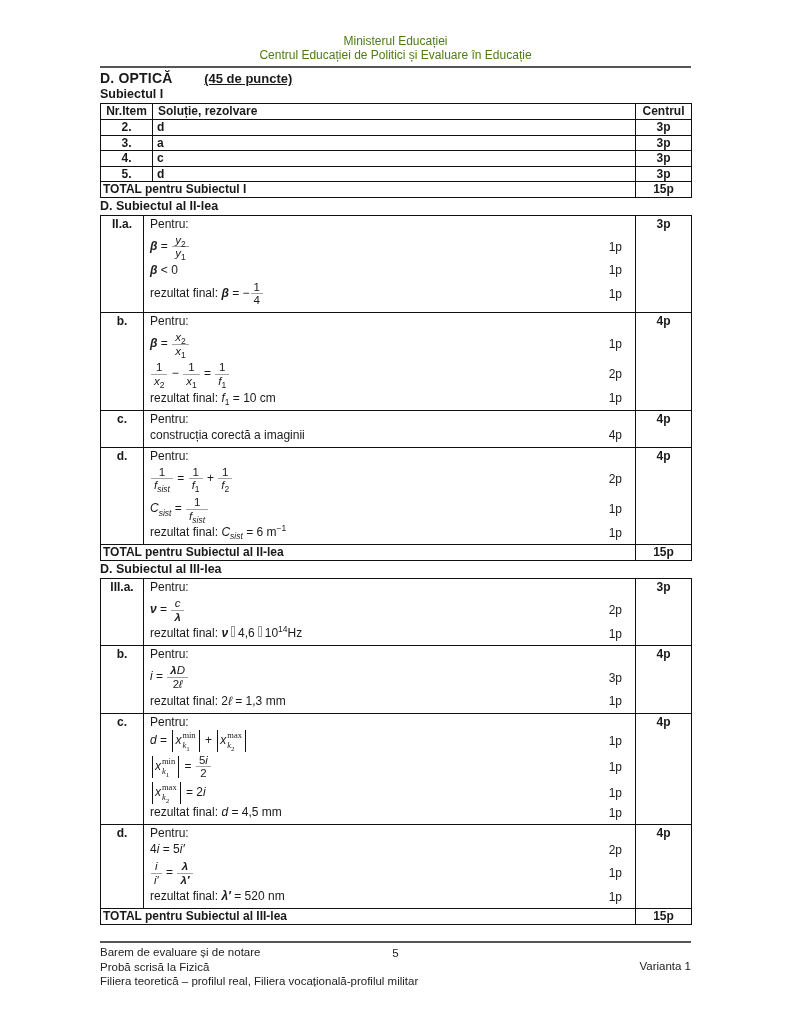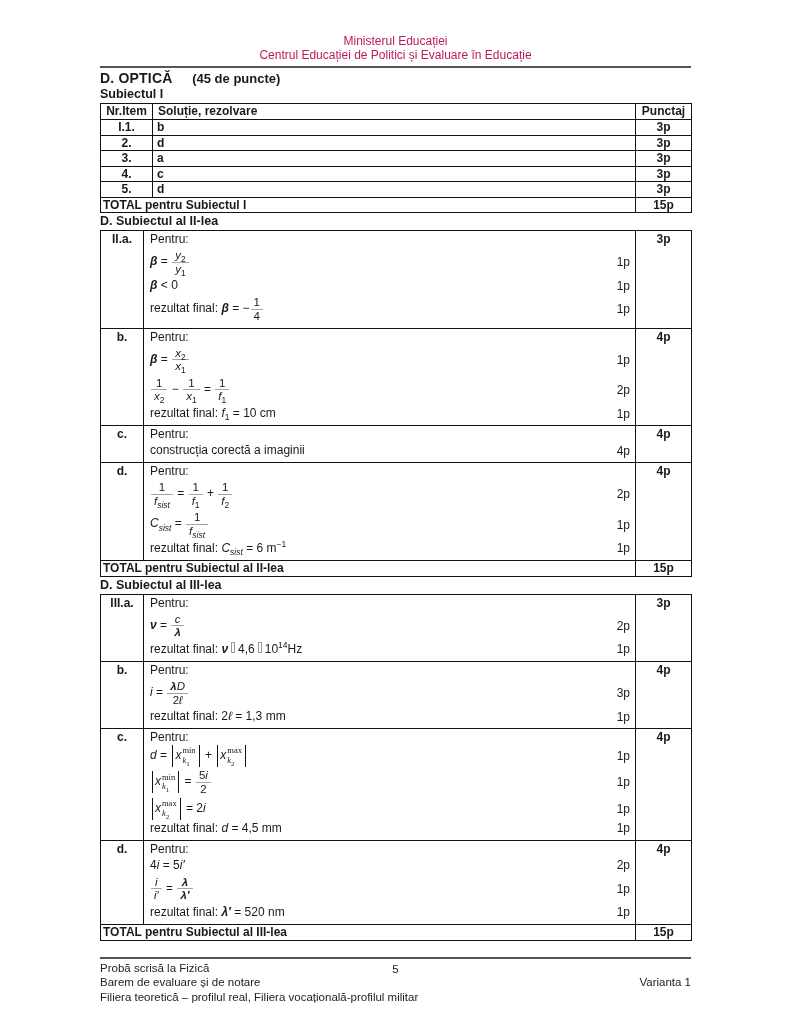--- a/index.html
+++ b/index.html
@@ -5,45 +5,45 @@
   * { box-sizing: border-box; }
   html, body { margin: 0; padding: 0; background: #ffffff; }
   body {
     width: 791px;
     color: #1a1a1a;
     font-family: "Liberation Sans", sans-serif;
     -webkit-font-smoothing: antialiased;
   }
   .page { padding: 34px 100px 10px 100px; }
 
-  .doc-header { text-align: center; font-size: 12px; line-height: 14px; color: #be185d; }
+  .doc-header { text-align: center; font-size: 12px; line-height: 14px; color: #4d7c0f; }
   .rule { border: 0; border-top: 2px solid #555; margin: 4px 0 2px 0; }
 
   .section-line { font-size: 13px; font-weight: bold; margin: 1px 0 1px 0; }
   .section-line .ttl { font-size: 14px; letter-spacing: 0.2px; }
-  .section-line .pts-note { margin-left: 16px; }
+  .section-line .pts-note { margin-left: 28px; text-decoration: underline; }
   .subj-h { font-weight: bold; font-size: 12.5px; line-height: 15px; margin: 1px 0 1px 0; }
 
   table { border-collapse: collapse; width: 591px; table-layout: fixed; }
   td, th { border: 1.5px solid #111; padding: 0 4px; vertical-align: top; }
 
   
   .t1 th { font-size: 12px; line-height: 15px; padding: 0 5px; }
   .t1 .h-item { }
   .t1 .h-sol  { text-align: left; }
   .t1 .h-pts  { text-align: center; }
   .t1 td { font-size: 12px; line-height: 14.5px; font-weight: bold; }
   .t1 .c { text-align: center; }
 
   .tot-label { font-weight: bold; font-size: 12px; line-height: 15px; padding-left: 2px; }
   .tot-pts { font-weight: bold; font-size: 12px; text-align: center; }
 
   
   .cell-item { text-align: center; font-weight: bold; font-size: 12px; padding-top: 1px; }
-  .cell-sol  { padding: 1px 2px 3px 6px; }
+  .cell-sol  { padding: 1px 10px 3px 6px; }
   .cell-tot  { text-align: center; font-weight: bold; font-size: 12px; padding-top: 1px; }
   .intro { font-size: 12px; line-height: 15px; }
   .line { display: flex; align-items: center; min-height: 17px; }
   .formula { flex: 1; font-size: 12px; line-height: 1.25; padding-right: 8px; }
   .pts { flex: none; font-size: 12px; padding-right: 3px; }
 
   
   .it { font-style: italic; }
   .bi { font-style: italic; font-weight: bold; }
   .frac { display: inline-block; vertical-align: middle; text-align: center;
@@ -86,29 +86,24 @@
   <table class="t1">
     <colgroup>
         <col style="width:52px">
         <col style="width:483px">
         <col style="width:56px">
       </colgroup>
     <thead>
       <tr>
         <th class="h-item">Nr.Item</th>
         <th class="h-sol">Soluție, rezolvare</th>
-        <th class="h-pts">Punctaj</th>
+        <th class="h-pts">Centrul</th>
       </tr>
     </thead>
     <tbody>
-        <tr>
-          <td class="c">I.1.</td>
-          <td>b</td>
-          <td class="c">3p</td>
-        </tr>
         <tr>
           <td class="c">2.</td>
           <td>d</td>
           <td class="c">3p</td>
         </tr>
         <tr>
           <td class="c">3.</td>
           <td>a</td>
           <td class="c">3p</td>
         </tr>
@@ -301,20 +296,20 @@
       </tbody>
     <tbody>
       <tr>
         <td class="tot-label" colspan="2">TOTAL pentru Subiectul al III-lea</td>
         <td class="tot-pts">15p</td>
       </tr>
     </tbody>
   </table>
 
   <div class="footer">
+    <div>Barem de evaluare și de notare</div>
     <div>Probă scrisă la Fizică</div>
-    <div>Barem de evaluare și de notare</div>
     <div>Filiera teoretică – profilul real, Filiera vocațională-profilul militar</div>
     <div class="pageno">5</div>
     <div class="variant">Varianta 1</div>
   </div>
 
 </div>
 
 </body></html>

